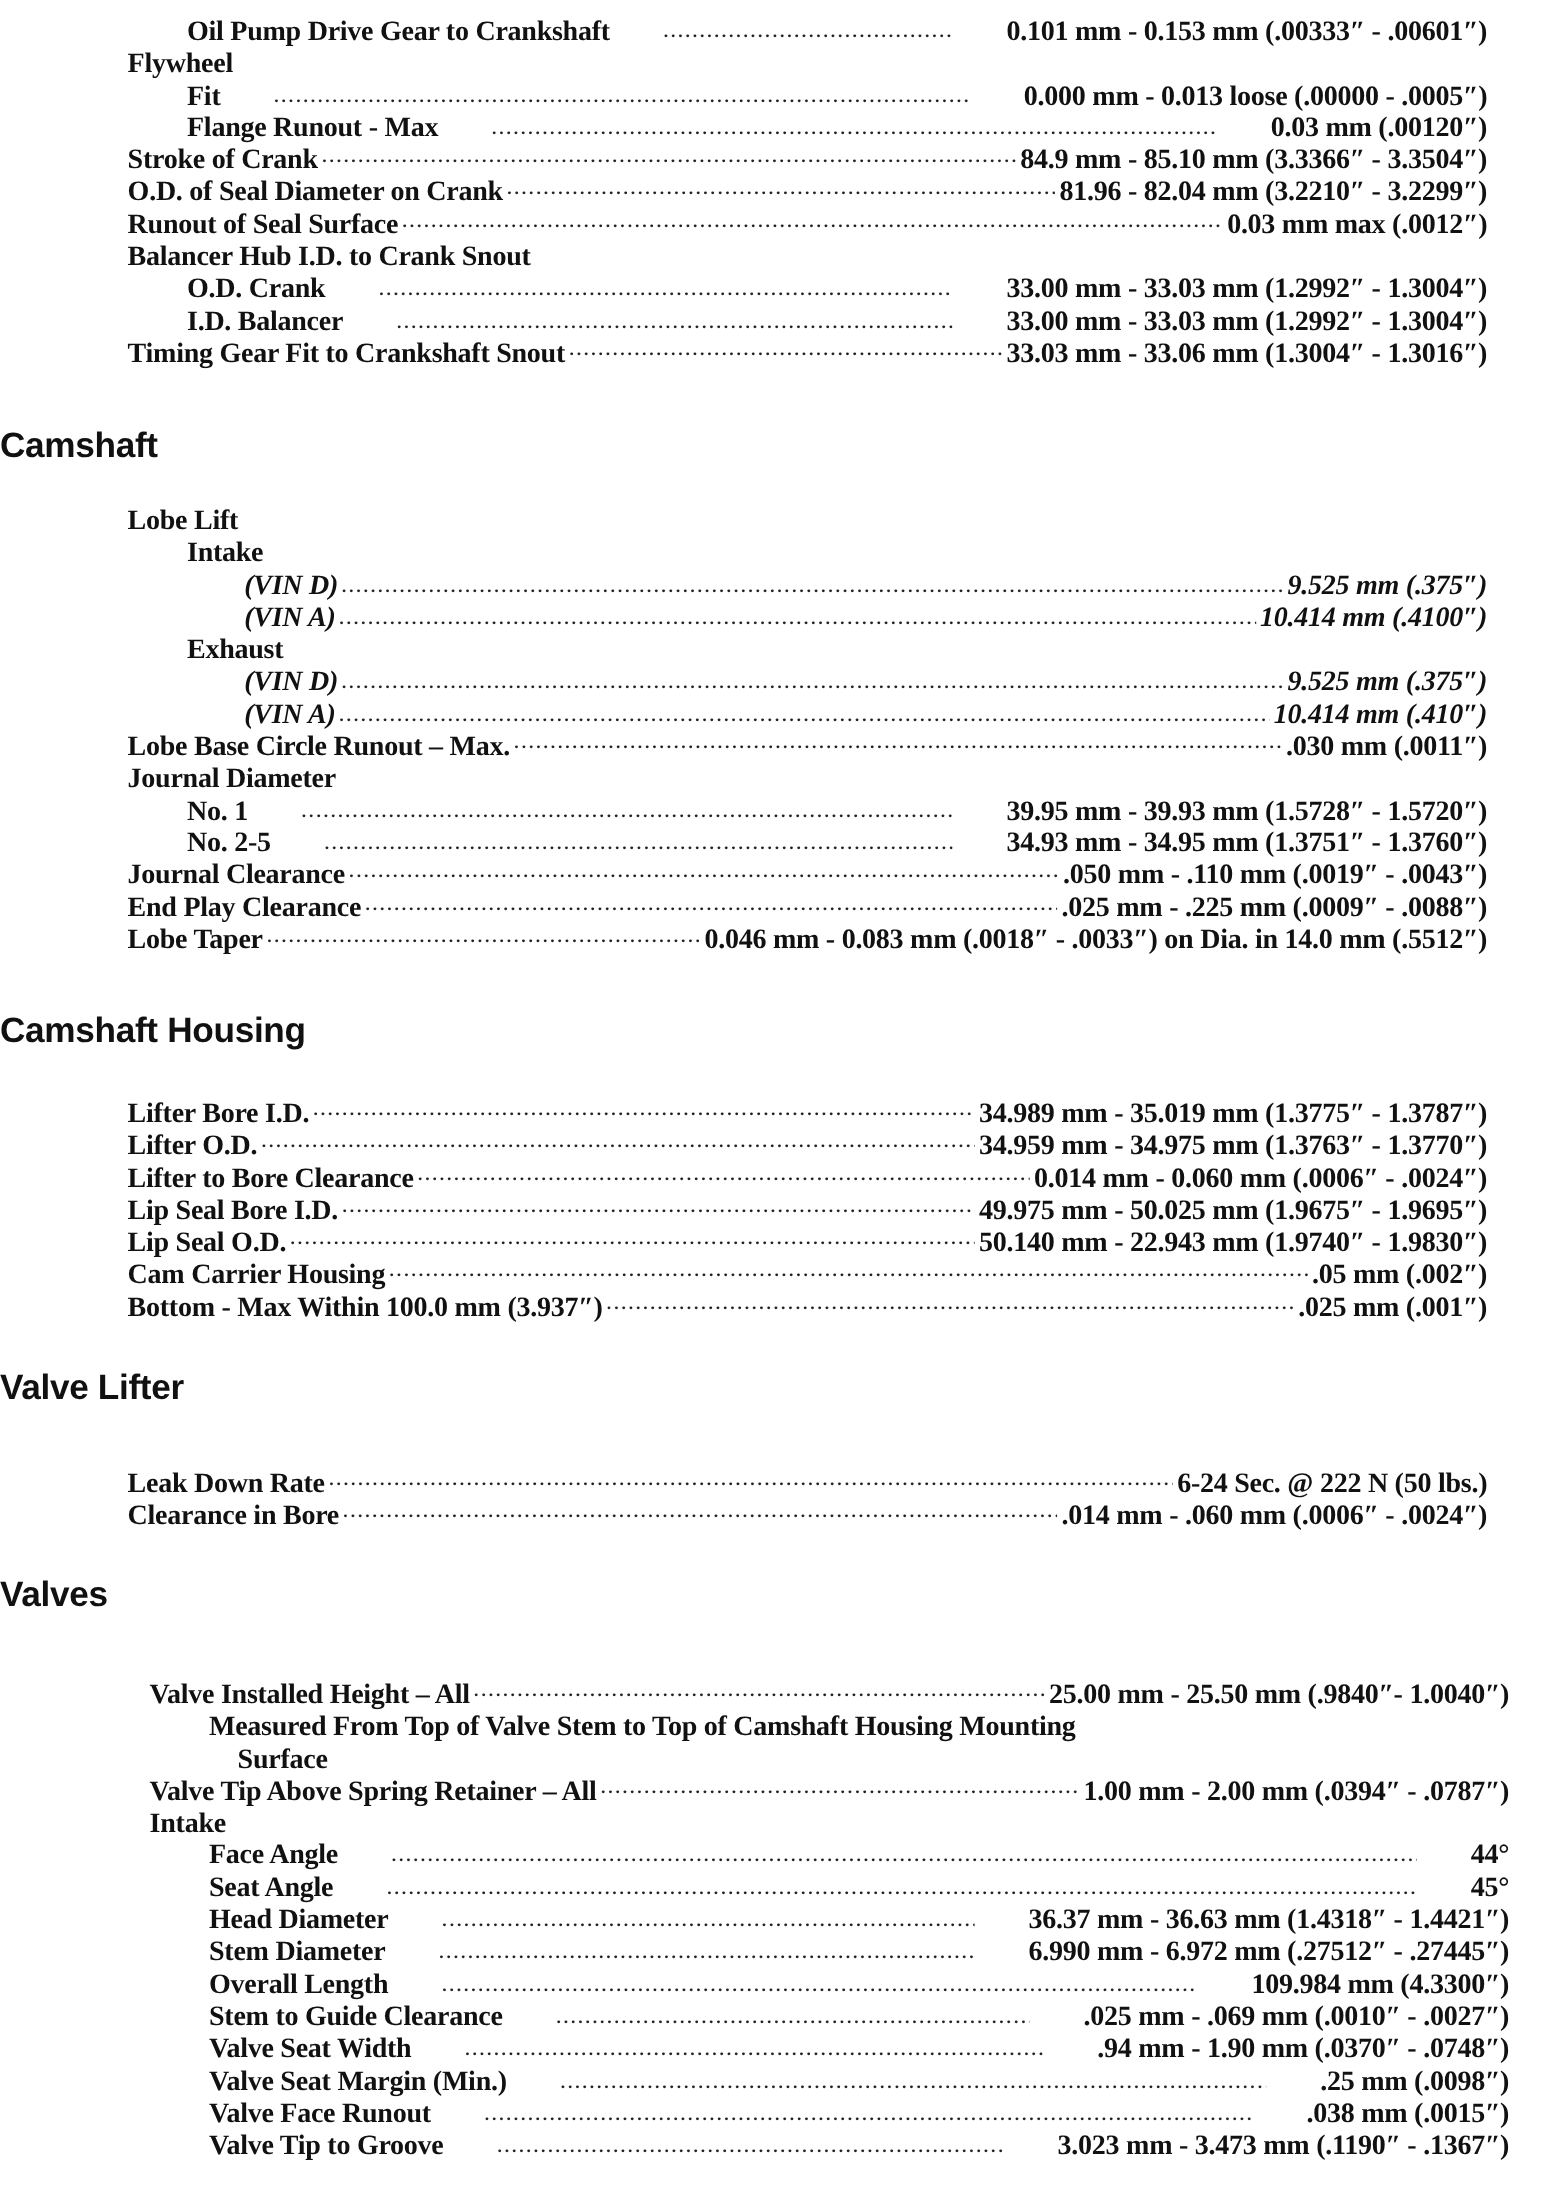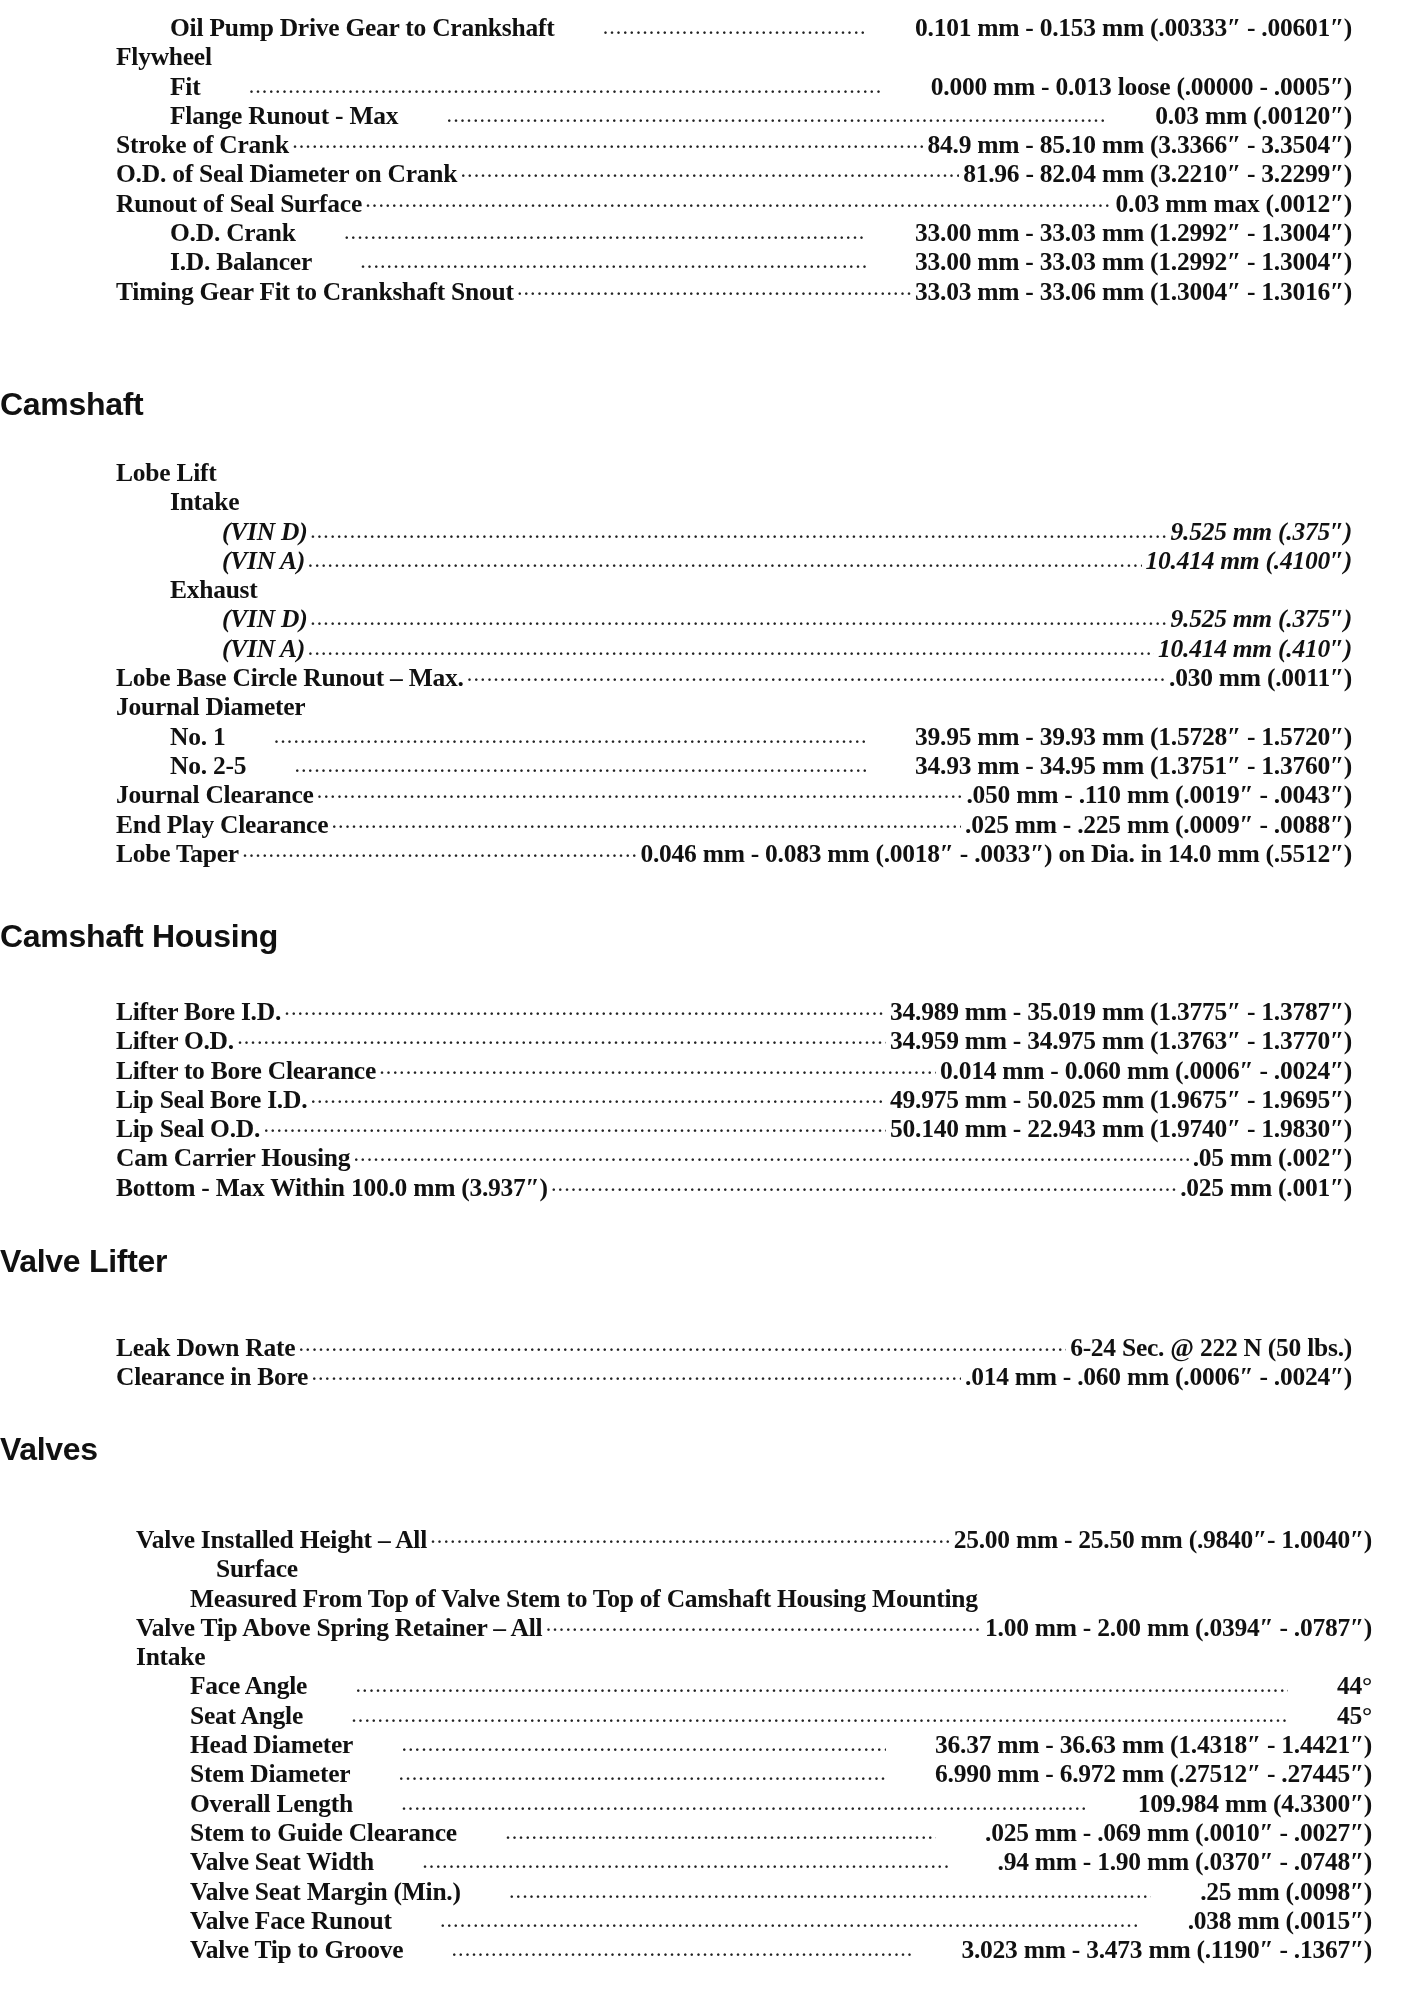--- a/index.html
+++ b/index.html
@@ -113,20 +113,23 @@
       <div class="spec-row lvl-0">
         <span class="label">O.D. of Seal Diameter on Crank</span>
         <span class="leader"></span>
         <span class="value">81.96 - 82.04 mm (3.2210″ - 3.2299″)</span>
       </div>
       <div class="spec-row lvl-0">
         <span class="label">Runout of Seal Surface</span>
         <span class="leader"></span>
         <span class="value">0.03 mm max (.0012″)</span>
       </div>
+      <div class="spec-row lvl-0 header-only">
+        <span class="label">Balancer Hub I.D. to Crank Snout</span>
+      </div>
       <div class="spec-row lvl-1">
         <span class="label">O.D. Crank</span>
         <span class="leader"></span>
         <span class="value">33.00 mm - 33.03 mm (1.2992″ - 1.3004″)</span>
       </div>
       <div class="spec-row lvl-1">
         <span class="label">I.D. Balancer</span>
         <span class="leader"></span>
         <span class="value">33.00 mm - 33.03 mm (1.2992″ - 1.3004″)</span>
       </div>
@@ -263,26 +266,26 @@
   </div>
 
   <div class="section" style="position:absolute; top:1432px; left:0;">
     <div class="section-heading">Valves</div>
     <div class="rows" style="position:absolute; top:93px; left:0;margin-left:20px;">
         <div class="spec-row lvl-0">
           <span class="label">Valve Installed Height – All</span>
           <span class="leader"></span>
           <span class="value">25.00 mm - 25.50 mm (.9840″- 1.0040″)</span>
         </div>
+        <div class="spec-row lvl-1n header-only">
+          <span class="label">Measured From Top of Valve Stem to Top of Camshaft Housing Mounting</span>
+        </div>
         <div class="spec-row lvl-2n header-only">
           <span class="label">Surface</span>
         </div>
-        <div class="spec-row lvl-1n header-only">
-          <span class="label">Measured From Top of Valve Stem to Top of Camshaft Housing Mounting</span>
-        </div>
         <div class="spec-row lvl-0">
           <span class="label">Valve Tip Above Spring Retainer – All</span>
           <span class="leader"></span>
           <span class="value">1.00 mm - 2.00 mm (.0394″ - .0787″)</span>
         </div>
         <div class="spec-row lvl-0 header-only">
           <span class="label">Intake</span>
         </div>
         <div class="spec-row lvl-1">
           <span class="label">Face Angle</span>

